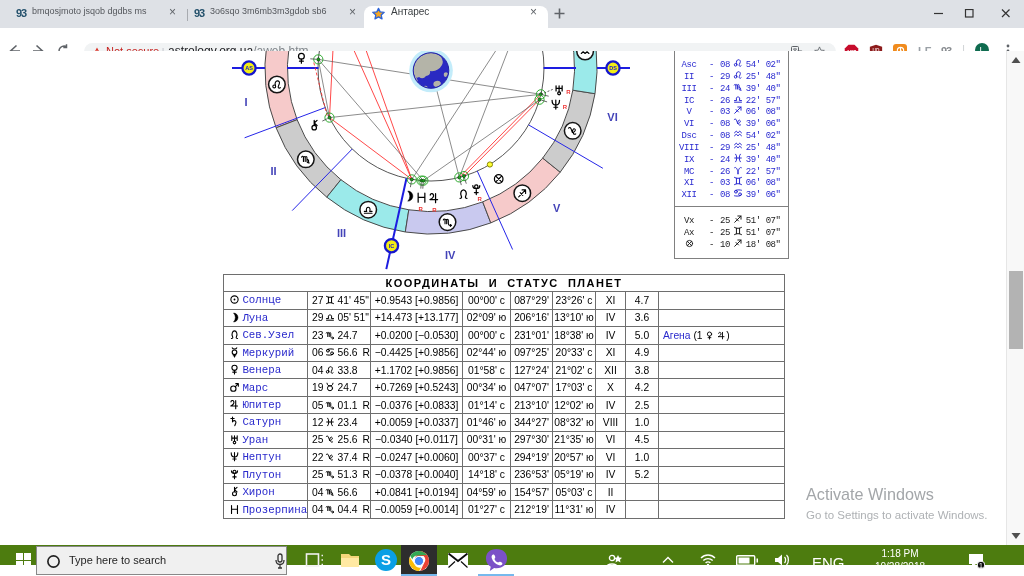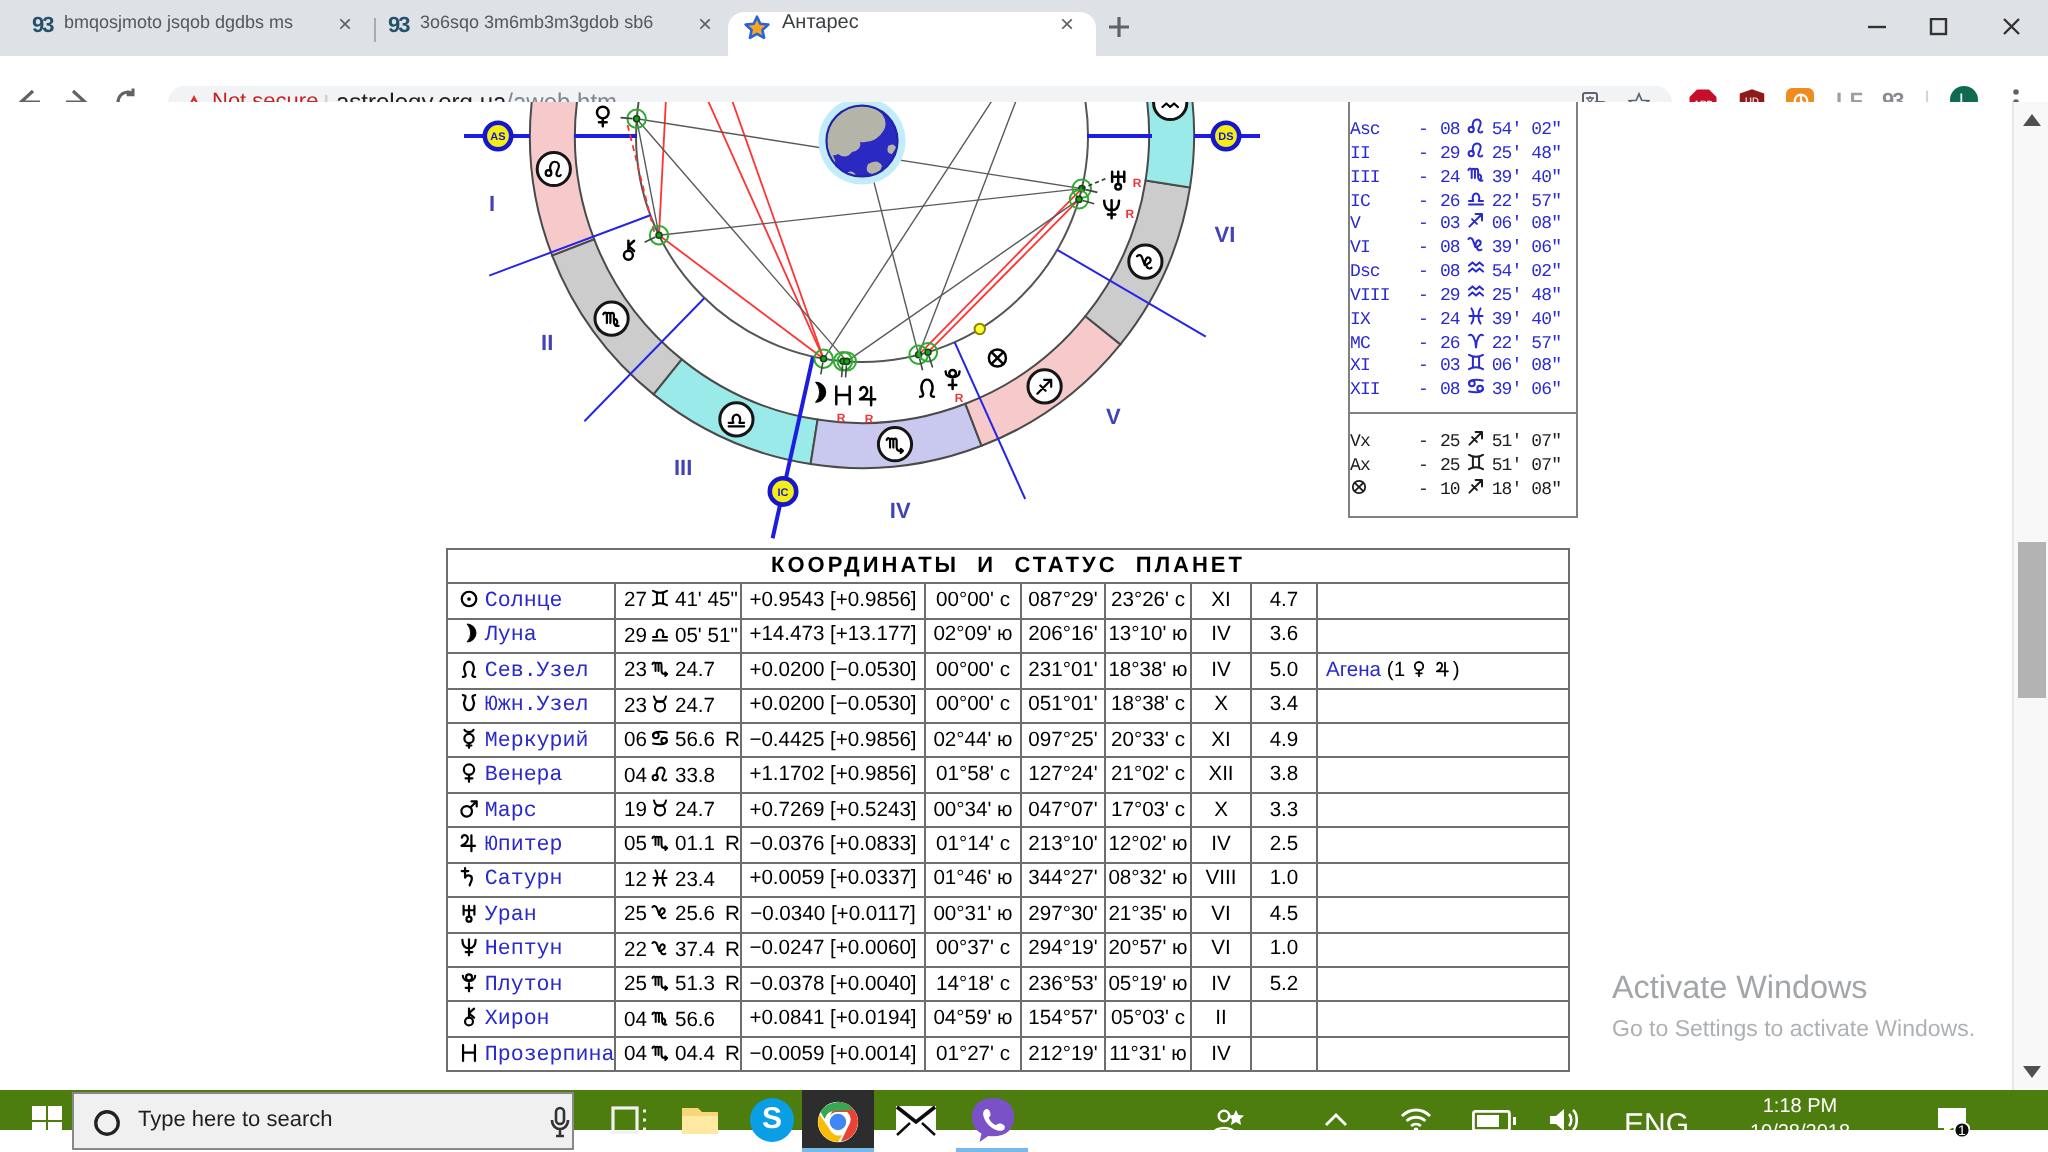--- a/index.html
+++ b/index.html
@@ -30,21 +30,21 @@
 .redd { stroke:#f33; stroke-width:0.9; stroke-dasharray:3 2.2; }
 .gry { stroke:#5a5a5a; stroke-width:0.7; }
 .tick { stroke:#444; stroke-width:0.8; }
 .hlbl { font:700 11px "Liberation Sans",sans-serif; fill:#4343b8; text-anchor:middle; }
 .mlbl { font:700 5.5px "Liberation Sans",sans-serif; fill:#1616cc; text-anchor:middle; }
 .rmark { font:700 6px "Liberation Sans",sans-serif; fill:#e33; text-anchor:middle; }
 
 #housebox { position:absolute; left:674px; top:-3px; width:115px; height:211px; border:1px solid #808080; background:#fff;
   font-family:"Liberation Mono",monospace; font-size:9px; padding-top:9px; }
 .hprow { height:11.85px; line-height:11.85px; white-space:nowrap; letter-spacing:-0.45px; }
-.hplbl { display:inline-block; width:28px; text-align:left; }
+.hplbl { display:inline-block; width:28px; text-align:center; }
 .hpsep { border-top:1px solid #808080; margin:6px 0 7px 0; }
 
 #ptable { position:absolute; left:223px; top:223px; width:562px; border:1px solid #444; border-collapse:collapse; table-layout:fixed; font-size:11px; color:#000; }
 #ptable td { border:1px solid #6e6e6e; height:17.45px; text-align:center; padding:0; overflow:hidden; white-space:nowrap; font-size:10.3px; }
 .ttitle { font-weight:700; letter-spacing:1.5px; font-size:11px !important; height:17.2px !important; }
 .thead td { background:#c7eff0; font-weight:700; font-size:11.5px !important; height:17.2px !important; }
 #ptable .tl { text-align:left; padding-left:4px; }
 .pcell { text-align:left !important; padding-left:4.5px !important; }
 .lnk { color:#2929cc; }
 .mono { font-family:"Liberation Mono",monospace; font-size:10.8px; letter-spacing:0; }
@@ -475,35 +475,20 @@
             <td>IV</td>
             <td>5.0</td>
             <td class="tl"><span class="lnk">Агена</span> (1 <svg class="ig" style="width:9px;height:9px;color:#000;vertical-align:-1px" viewBox="0 0 20 20">
                 <use href="#venus"></use>
               </svg> <svg class="ig" style="width:9px;height:9px;color:#000;vertical-align:-1px" viewBox="0 0 20 20">
                 <use href="#jupiter"></use>
               </svg>)</td>
           </tr>
 <tr>
             <td class="pcell"><svg class="ig" style="width:11px;height:11px;color:#000;vertical-align:-2px" viewBox="0 0 20 20">
-                <use href="#snode"></use>
-              </svg> <span class="lnk mono">Южн.Узел</span></td>
-            <td class="tl">23<span style="display:inline-block;width:2px"></span><svg class="ig" style="width:10px;height:10px;color:#000;vertical-align:-1px" viewBox="0 0 20 20">
-                <use href="#taurus"></use>
-              </svg><span style="display:inline-block;width:2px"></span>24.7</td>
-            <td>+0.0200 [−0.0530]</td>
-            <td>00°00' с</td>
-            <td>051°01'</td>
-            <td>18°38' с</td>
-            <td>X</td>
-            <td>3.4</td>
-            <td class="tl"></td>
-          </tr>
-<tr>
-            <td class="pcell"><svg class="ig" style="width:11px;height:11px;color:#000;vertical-align:-2px" viewBox="0 0 20 20">
                 <use href="#mercury"></use>
               </svg> <span class="lnk mono">Меркурий</span></td>
             <td class="tl">06<span style="display:inline-block;width:2px"></span><svg class="ig" style="width:10px;height:10px;color:#000;vertical-align:-1px" viewBox="0 0 20 20">
                 <use href="#cancer"></use>
               </svg><span style="display:inline-block;width:2px"></span>56.6<span style="display:inline-block;width:5px"></span>R</td>
             <td>−0.4425 [+0.9856]</td>
             <td>02°44' ю</td>
             <td>097°25'</td>
             <td>20°33' с</td>
             <td>XI</td>
@@ -530,21 +515,21 @@
                 <use href="#mars"></use>
               </svg> <span class="lnk mono">Марс</span></td>
             <td class="tl">19<span style="display:inline-block;width:2px"></span><svg class="ig" style="width:10px;height:10px;color:#000;vertical-align:-1px" viewBox="0 0 20 20">
                 <use href="#taurus"></use>
               </svg><span style="display:inline-block;width:2px"></span>24.7</td>
             <td>+0.7269 [+0.5243]</td>
             <td>00°34' ю</td>
             <td>047°07'</td>
             <td>17°03' с</td>
             <td>X</td>
-            <td>3.3</td>
+            <td>4.2</td>
             <td class="tl"></td>
           </tr>
 <tr>
             <td class="pcell"><svg class="ig" style="width:11px;height:11px;color:#000;vertical-align:-2px" viewBox="0 0 20 20">
                 <use href="#jupiter"></use>
               </svg> <span class="lnk mono">Юпитер</span></td>
             <td class="tl">05<span style="display:inline-block;width:2px"></span><svg class="ig" style="width:10px;height:10px;color:#000;vertical-align:-1px" viewBox="0 0 20 20">
                 <use href="#scorpio"></use>
               </svg><span style="display:inline-block;width:2px"></span>01.1<span style="display:inline-block;width:5px"></span>R</td>
             <td>−0.0376 [+0.0833]</td>

